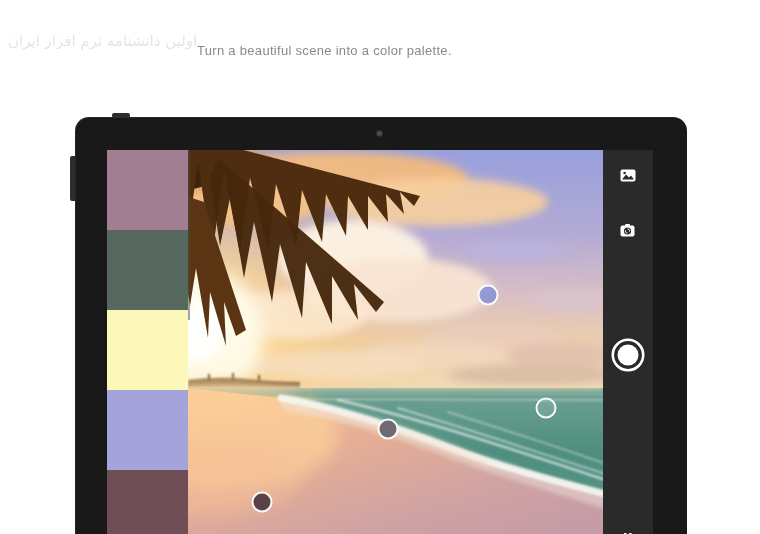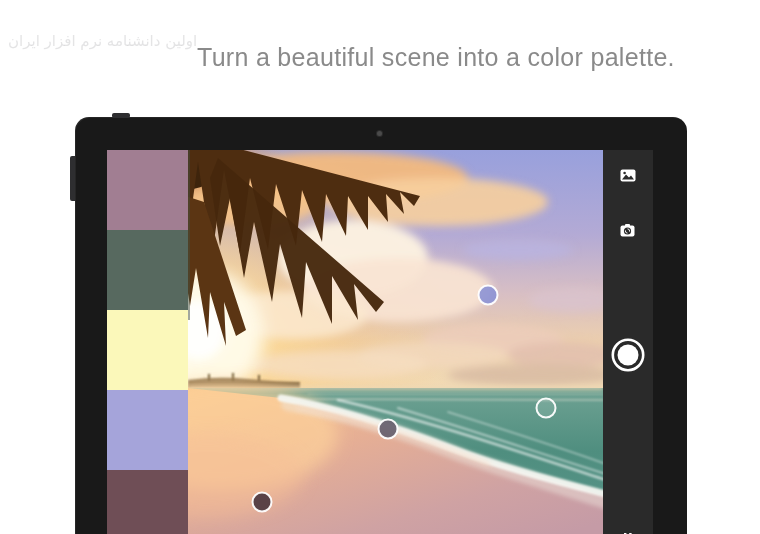--- a/index.html
+++ b/index.html
@@ -16,21 +16,21 @@
   }
   .wm-sub{
     margin-top:2px;font-size:15px;letter-spacing:1px;direction:rtl;text-align:left;
     color:rgba(170,170,175,0.32);
     text-shadow:1px 1px 0 rgba(255,255,255,0.85);
     font-family:"DejaVu Sans",sans-serif;
   }
   
   .caption{
     position:absolute;left:197px;top:43px;
-    font-size:25px;color:#8a8a8a;letter-spacing:0.3px;
+    font-size:13px;color:#8a8a8a;letter-spacing:0.3px;
   }
   
   .tablet{
     position:absolute;left:75px;top:117px;width:612px;height:440px;
     background:#191919;border-radius:14px 14px 0 0;
     box-shadow:inset 1px 1px 0 rgba(255,255,255,0.06);
   }
   .hw-btn{position:absolute;background:#2e2e30;border-radius:2px;}
   .hw-power{left:37px;top:-4px;width:18px;height:5px;}
   .hw-volume{left:-5px;top:39px;width:5px;height:45px;border-radius:2px 0 0 2px;}

